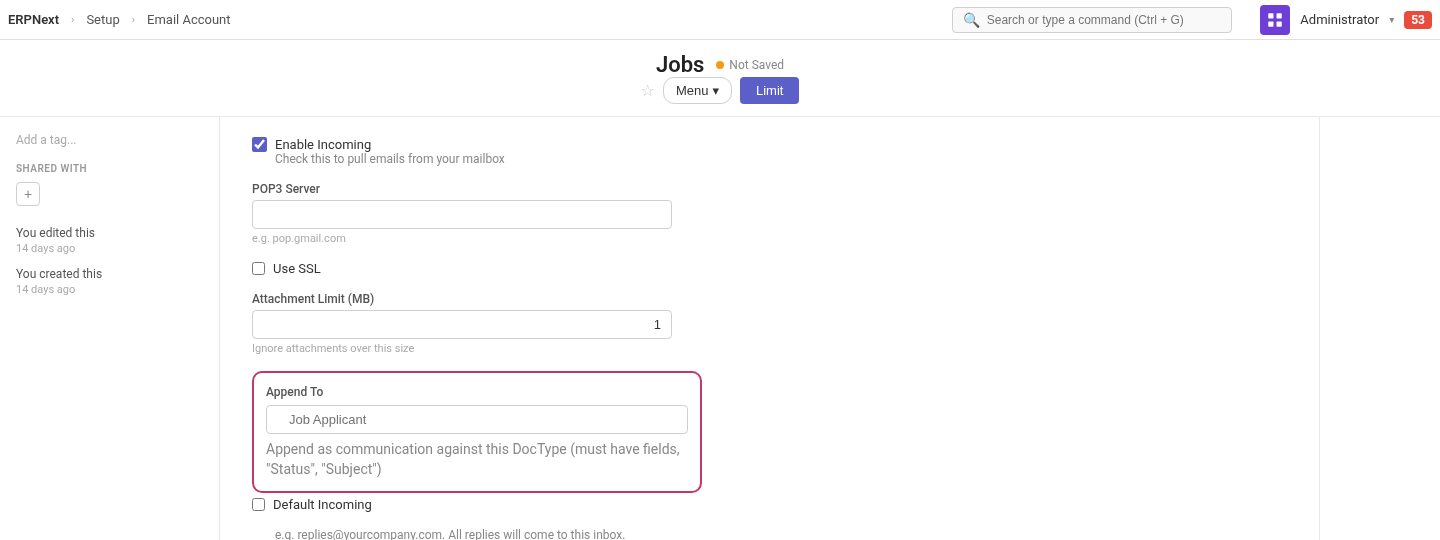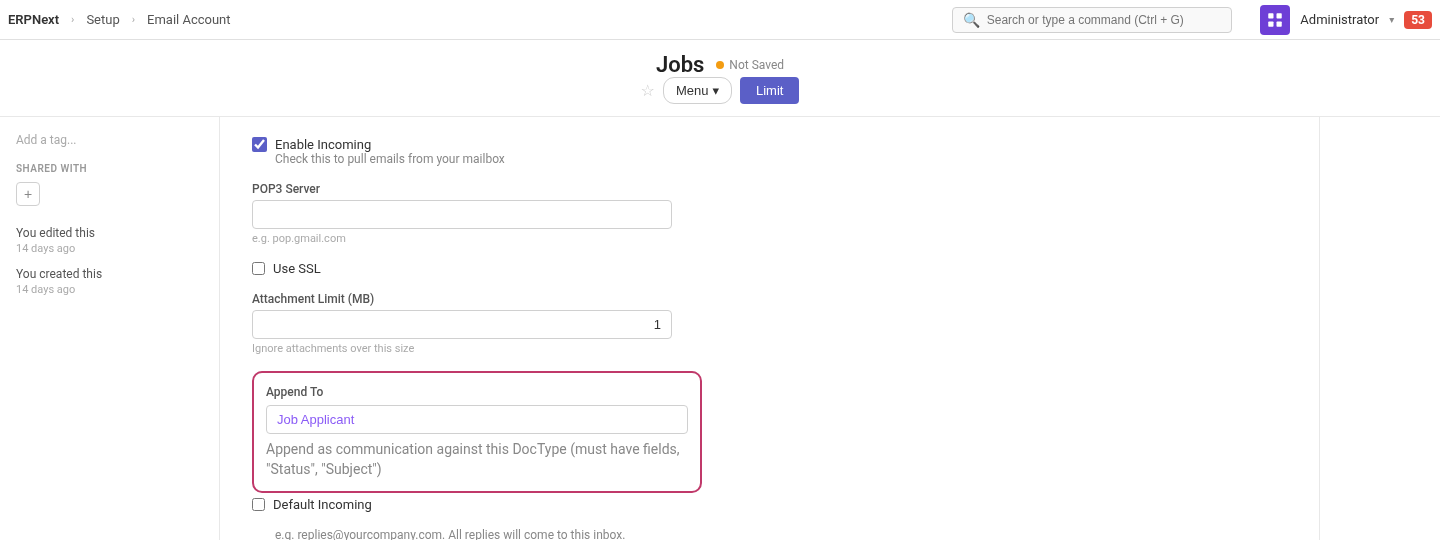--- a/index.html
+++ b/index.html
@@ -269,24 +269,24 @@
     .append-to-label {
       font-size: 12px;
       color: #555;
       margin-bottom: 6px;
       font-weight: 500;
     }
     .append-to-input {
       width: 100%;
       border: 1px solid #d0d0d0;
       border-radius: 4px;
-      padding: 6px 10px;
+      padding: 6px 22px;
       font-size: 13px;
       outline: none;
-      color: #8b5cf6;
+      color: #737373;
       background: #fff;
       margin-bottom: 6px;
     }
     .append-to-hint {
       font-size: 14px;
       color: #888;
       line-height: 1.4;
     }
 
     

